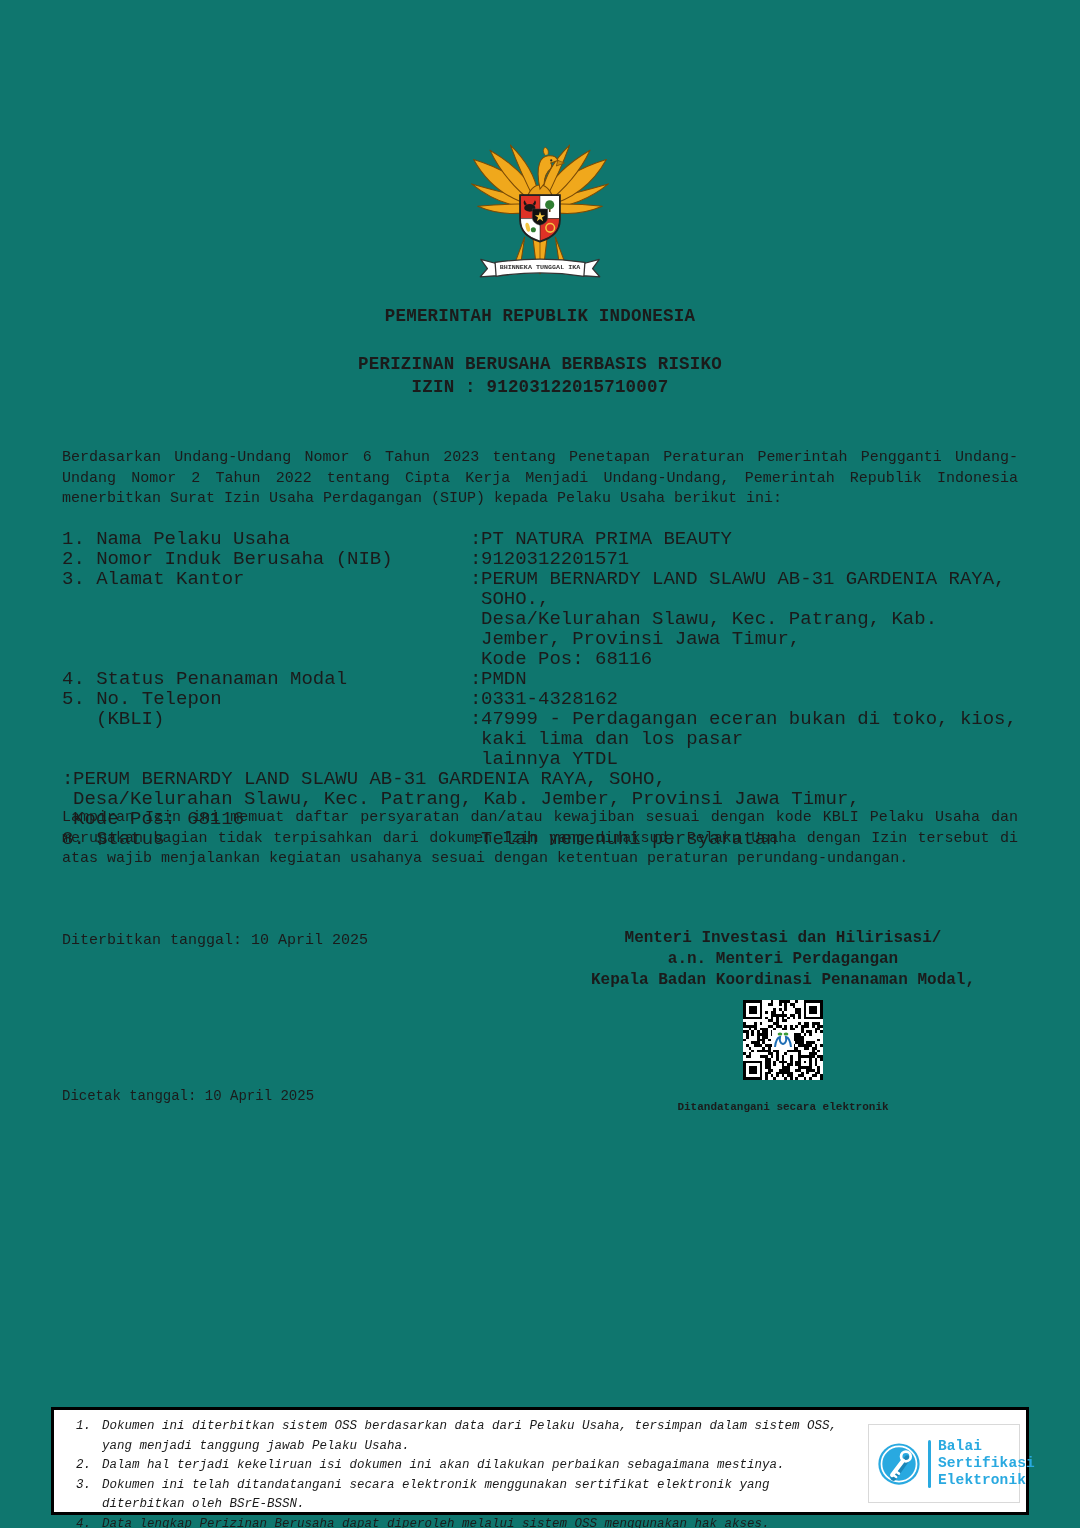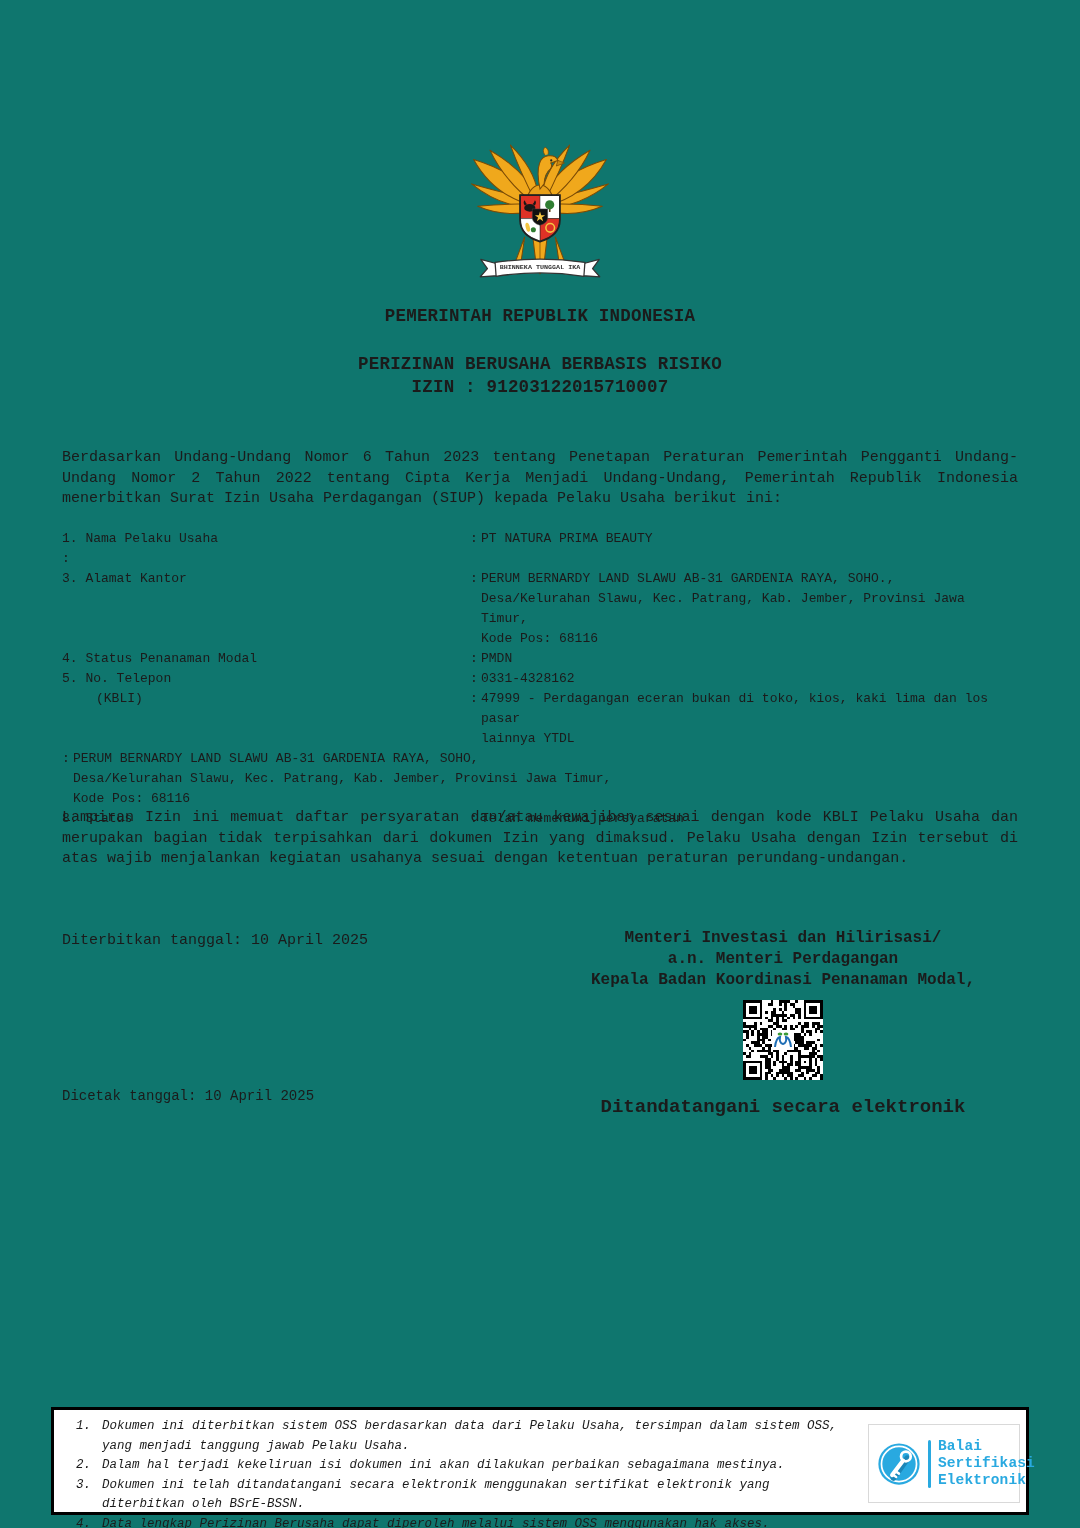--- a/index.html
+++ b/index.html
@@ -24,41 +24,41 @@
     text-align:center; font-size:17.5px; font-weight:bold; line-height:23px; letter-spacing:.2px;
   }
   
   .para {
     position:absolute; left:62px; right:62px;
     font-size:15px; line-height:20.5px; text-align:justify;
   }
   .intro   { top:448px; }
   .closing { top:808px; }
   
-  .details { position:absolute; top:529px; left:62px; right:62px; font-size:13px; line-height:20px; }
+  .details { position:absolute; top:529px; left:62px; right:62px; font-size:19px; line-height:20px; }
   .d-row   { display:flex; align-items:flex-start; }
   .d-label { flex:none; width:408px; padding-right:26px; padding-left:17px; text-indent:-17px; }
   .d-label .cont { text-indent:0; }
   .d-colon { flex:none; width:11px; }
   .d-value { flex:1; }
   
   .issued  { position:absolute; top:932px;  left:62px; font-size:15px; }
   .printed { position:absolute; top:1088px; left:62px; font-size:14px; }
   
   .signature {
     position:absolute; top:928px; left:544px; width:478px;
     text-align:center; font-size:16px; font-weight:bold; line-height:21px;
   }
   .qr-wrap { position:relative; width:80px; height:80px; margin:9px auto 0 auto; }
   .qr-wrap svg.qr { display:block; width:80px; height:80px; background:#fff; }
   .qr-logo {
     position:absolute; left:50%; top:50%; transform:translate(-50%,-50%);
     width:22px; height:20px; background:#fff; display:flex; align-items:center; justify-content:center;
   }
-  .signed-note { margin-top:17px; font-size:19px; font-weight:bold; }
+  .signed-note { margin-top:17px; font-size:11px; font-weight:bold; }
   
   .footer-box {
     position:absolute; left:51px; right:51px; top:1407px; height:108px;
     border:3px solid #000000; background:#fff;
   }
   .notes {
     position:absolute; left:0; right:170px; top:7px;
     padding-left:22px;
     font-size:12.5px; font-style:italic; line-height:19.5px;
   }
@@ -152,21 +152,23 @@
 
   <div class="para intro">Berdasarkan Undang-Undang Nomor 6 Tahun 2023 tentang Penetapan Peraturan Pemerintah Pengganti Undang-Undang Nomor 2 Tahun 2022 tentang Cipta Kerja Menjadi Undang-Undang, Pemerintah Republik Indonesia menerbitkan Surat Izin Usaha Perdagangan (SIUP) kepada Pelaku Usaha berikut ini:</div>
 
   <div class="details">
     <div class="d-row">
       <div class="d-label">1. Nama Pelaku Usaha</div>
       <div class="d-colon">:</div>
       <div class="d-value">PT NATURA PRIMA BEAUTY</div>
     </div>
     <div class="d-row">
-      <div class="d-colon">:</div>
+      <div class="d-label">2. Nomor Induk Berusaha (NIB)</div>
+      <div class="d-colon">:</div>
+      <div class="d-value">9120312201571</div>
     </div>
     <div class="d-row">
       <div class="d-label">3. Alamat Kantor</div>
       <div class="d-colon">:</div>
       <div class="d-value">
         <div>PERUM BERNARDY LAND SLAWU AB-31 GARDENIA RAYA, SOHO.,</div>
         <div>Desa/Kelurahan Slawu, Kec. Patrang, Kab. Jember, Provinsi Jawa Timur,</div>
         <div>Kode Pos: 68116</div>
       </div>
     </div>

